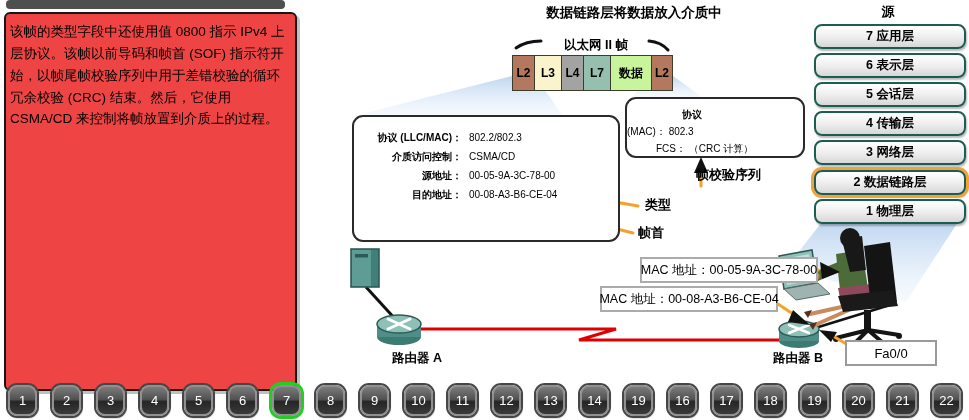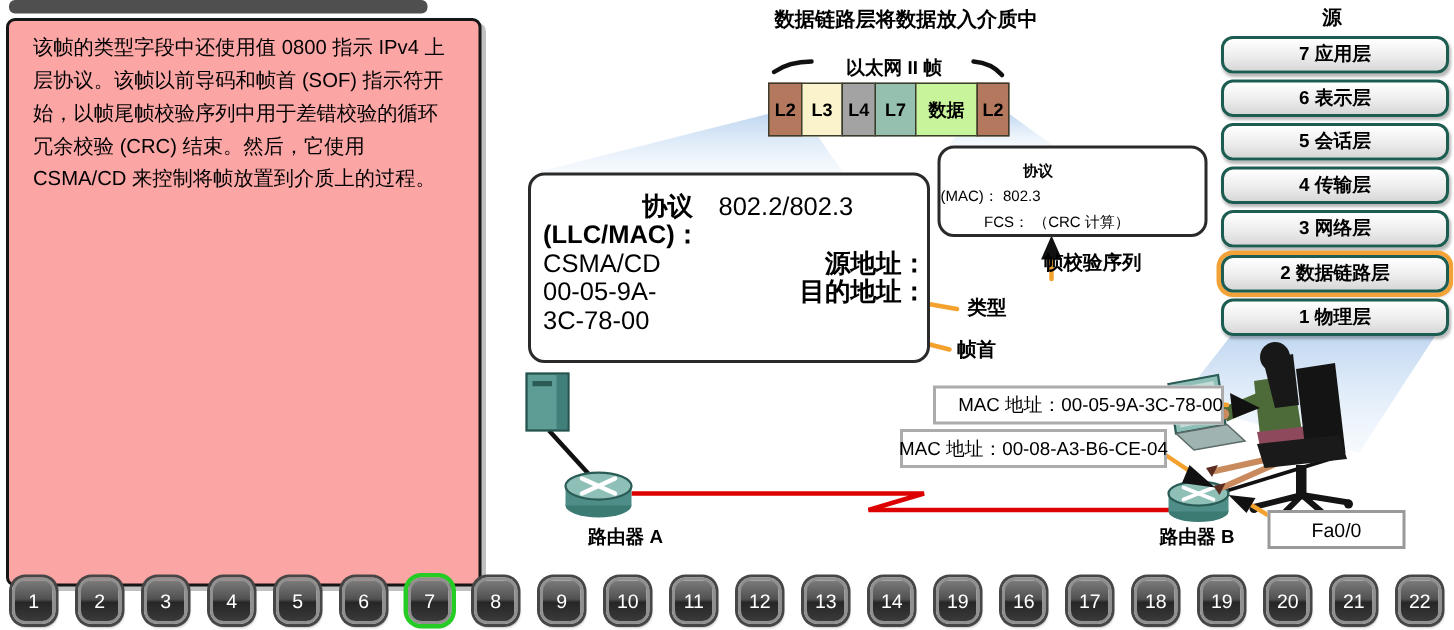--- a/index.html
+++ b/index.html
@@ -2,57 +2,57 @@
 <html><head>
 <meta charset="utf-8">
 <style>
   html,body{margin:0;padding:0;background:#fff;}
   .stage{position:relative;width:969px;height:420px;background:#fff;overflow:hidden;
          font-family:"Liberation Sans","DejaVu Sans",sans-serif;color:#000;}
   .abs{position:absolute;}
 
   
   .panel-top-edge{left:6px;top:0;width:279px;height:9px;background:#4f4f4f;border-radius:4px;}
-  .info-panel{left:4px;top:12px;width:281px;height:361px;background:#fca5a5;border:2px solid #161616;
+  .info-panel{left:4px;top:12px;width:281px;height:361px;background:#ef4444;border:2px solid #161616;
               border-radius:6px;box-shadow:3px 3px 0 rgba(150,150,150,.6);
-              padding:7px 16px;font-size:13.5px;line-height:1.62;box-sizing:content-box;}
-
-  
-  .slide-title{left:499px;top:4px;width:210px;text-align:center;font-size:13.5px;font-weight:700;}
+              padding:7px 4px;font-size:13.5px;line-height:1.62;box-sizing:content-box;}
+
+  
+  .slide-title{left:529px;top:4px;width:210px;text-align:center;font-size:13.5px;font-weight:700;}
   .frame-label{left:546px;top:37px;width:100px;text-align:center;font-size:12.5px;font-weight:700;}
   .osi-title{left:814px;top:3px;width:148px;text-align:center;font-size:13px;font-weight:700;}
 
   
   .frame-bar{left:512px;top:55px;height:20px;display:flex;}
   .seg{border:1px solid #3c3c2c;margin-left:-1px;display:flex;align-items:center;justify-content:center;
        font-size:12px;font-weight:700;height:36px;box-sizing:border-box;}
   .seg0{width:23px;margin-left:0;} .seg1{width:28px;} .seg2{width:23px;}
   .seg3{width:28px;} .seg4{width:42px;} .seg5{width:22px;}
 
   
   .llc-box{left:352px;top:115px;width:264px;height:123px;border:2px solid #2a2a2a;border-radius:11px;background:#fff;}
-  .llc-grid{display:grid;grid-template-columns:100px 1fr;column-gap:17px;padding:11px 0 0 8px;
-            font-size:17px;line-height:19px;}
+  .llc-grid{display:grid;grid-template-columns:100px 1fr;column-gap:7px;padding:11px 0 0 8px;
+            font-size:10px;line-height:19px;}
   .llc-grid .k{text-align:right;font-weight:700;}
   .fcs-box{left:625px;top:97px;width:180px;height:61px;border:2px solid #2a2a2a;border-radius:11px;
            background:#fff;font-size:10px;line-height:17px;padding-top:7px;box-sizing:border-box;}
   .fcs-l1{padding-left:55px;font-weight:700;} .fcs-l2{} .fcs-l3{padding-left:29px;}
 
   
   .callout{font-size:13px;font-weight:700;}
   .lbl-fcs{left:668px;top:166px;padding-left:28px;} .lbl-type{left:645px;top:196px;} .lbl-header{left:638px;top:224px;}
 
   
   .dev-label{font-size:12.5px;font-weight:700;}
   .lbl-ra{left:372px;top:350px;padding-left:20px;} .lbl-rb{left:773px;top:350px;}
 
   
   .tagbox{background:#fff;border:2px solid #ababab;display:flex;align-items:center;justify-content:center;
           font-size:12.5px;white-space:nowrap;}
-  .mac1{left:622px;top:257px;width:174px;height:22px;padding-left:16px;}
+  .mac1{left:640px;top:257px;width:174px;height:22px;}
   .mac2{left:600px;top:286px;width:174px;height:22px;}
   .fa00{left:845px;top:340px;width:88px;height:22px;border-color:#9a9a9a;font-size:13px;}
 
   
   .osi-layer{left:814px;width:148px;height:21px;border:2px solid #1d5c50;border-radius:8px;
              background:linear-gradient(180deg,#ffffff 0%,#ededed 55%,#d7d7d7 100%);
              display:flex;align-items:center;justify-content:center;font-size:12.5px;font-weight:700;
              box-shadow:inset 0 1px 0 #fff,1px 2px 2px rgba(0,0,0,.28);}
   .osi-layer.active{box-shadow:0 0 0 3px #f2a236,1px 2px 3px rgba(0,0,0,.3);}
 
@@ -167,24 +167,26 @@
     <div class="seg seg2" style="background: #a3a3a3;">L4</div>
     <div class="seg seg3" style="background: rgb(149, 191, 174);">L7</div>
     <div class="seg seg4" style="background: rgb(200, 245, 155);">数据</div>
     <div class="seg seg5" style="background: rgb(180, 120, 95);">L2</div>
   </div>
 
   <div class="abs llc-box">
     <div class="llc-grid">
       <div class="k">协议 (LLC/MAC)：</div>
       <div>802.2/802.3</div>
+      <div class="k">介质访问控制：</div>
       <div>CSMA/CD</div>
       <div class="k">源地址：</div>
       <div>00-05-9A-3C-78-00</div>
       <div class="k">目的地址：</div>
+      <div>00-08-A3-B6-CE-04</div>
     </div>
   </div>
 
   <div class="abs fcs-box">
     <div class="fcs-l1">协议</div>
     <div class="fcs-l2">(MAC)： 802.3</div>
     <div class="fcs-l3">FCS： （CRC 计算）</div>
   </div>
 
   <div class="abs callout lbl-fcs">帧校验序列</div>

